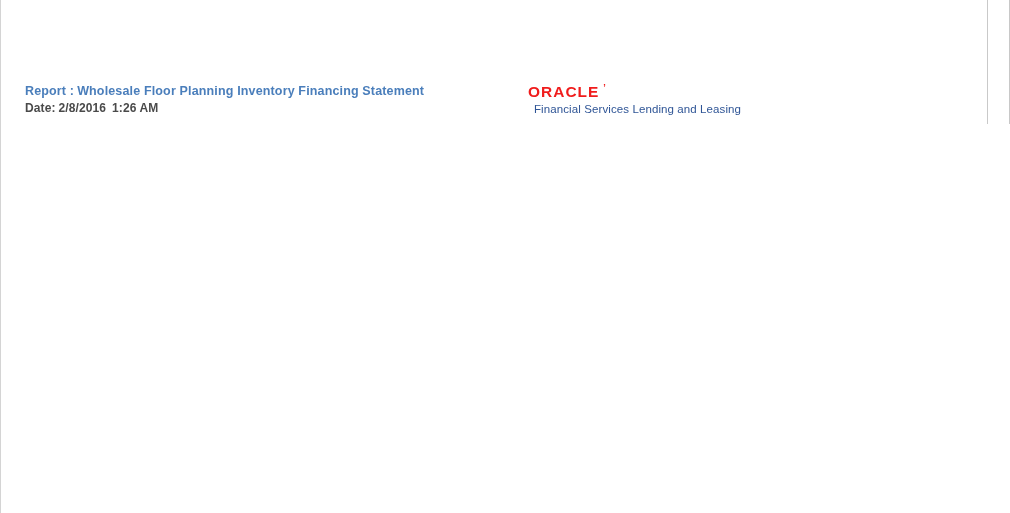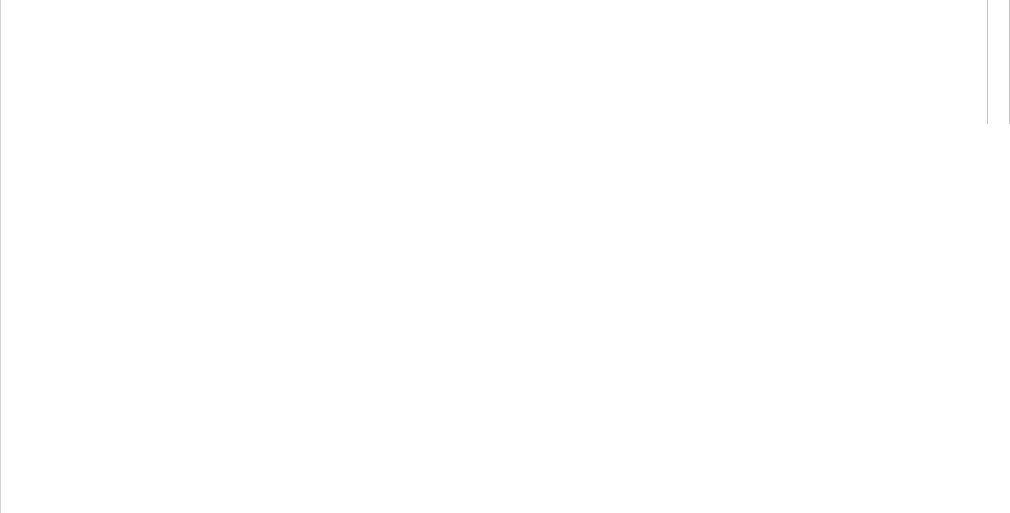--- a/index.html
+++ b/index.html
@@ -144,21 +144,39 @@
 </style>
 </head>
 <body>
 
 <div class="report-page">
 
   <div class="page-edge-right"></div>
 
   <div class="report-header">
 
+    <div class="header-left">
 
+      <div class="report-title-line">
+        <span class="report-title-label">Report :</span><span class="report-title-value">Wholesale Floor Planning Inventory Financing Statement</span>
+      </div>
+
+      <div class="report-date-line">
+        <span class="report-date-label">Date:</span><span class="report-date-value">2/8/2016</span><span class="report-time-value">1:26 AM</span>
+      </div>
+
+    </div>
+
+    <div class="brand-block">
+      <div class="oracle-wordmark">
+        <span>ORACLE</span>
+        <span class="oracle-tm">’</span>
+      </div>
+      <div class="brand-tagline">Financial Services Lending and Leasing</div>
+    </div>
 
   </div>
 
   <div class="report-body">
     <span class="report-body-empty"></span>
   </div>
 
 </div>
 
 </body></html>

